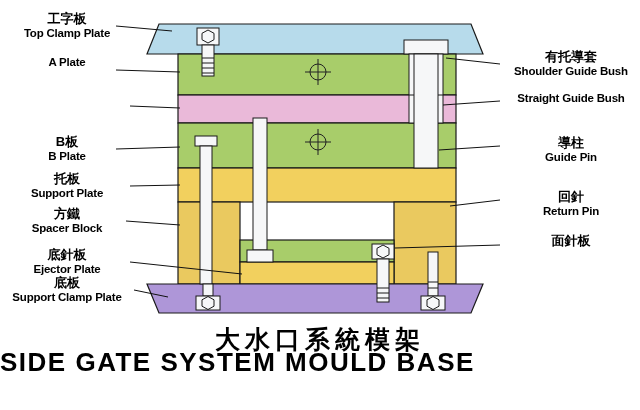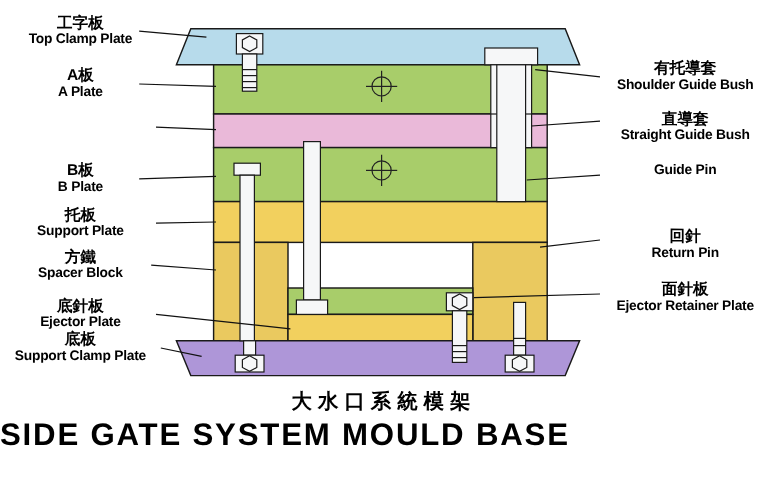--- a/index.html
+++ b/index.html
@@ -7,21 +7,21 @@
     position:relative;width:640px;height:410px;background:#fff;overflow:hidden;
     font-family:"Liberation Sans", sans-serif;color:#000;
   }
   svg{position:absolute;left:0;top:0;}
   .lbl{position:absolute;font-weight:bold;line-height:1.12;}
   .lbl .zh{font-size:13px;line-height:15px;}
   .lbl .en{font-size:11.5px;line-height:14px;letter-spacing:-0.2px;white-space:nowrap;}
   .lbl-left{left:2px;width:130px;text-align:center;}
   .lbl-right{left:502px;width:138px;text-align:center;}
   .title-zh{position:absolute;top:323px;left:0;width:640px;text-align:center;
-    font-size:17px;font-weight:bold;letter-spacing:5px;}
+    font-size:25px;font-weight:bold;letter-spacing:5px;}
   .title-en{position:absolute;top:347px;left:0;width:640px;text-align:left;
     font-size:26px;font-weight:bold;letter-spacing:1.5px;white-space:nowrap;}
 </style>
 </head>
 <body>
 
 <div class="stage">
 
   <svg width="640" height="410" viewBox="0 0 640 410">
 
@@ -113,21 +113,20 @@
       <line x1="450" y1="206" x2="500" y2="200"></line>
       <line x1="395" y1="248" x2="500" y2="245"></line>
     </g>
   </svg>
 
   <div class="lbl lbl-left" style="top:11px">
     <div class="zh">工字板</div>
     <div class="en">Top Clamp Plate</div>
   </div>
   <div class="lbl lbl-left" style="top:55px">
-    <div class="zh">A板</div>
     <div class="en">A Plate</div>
   </div>
   <div class="lbl lbl-left" style="top:171px">
     <div class="zh">托板</div>
     <div class="en">Support Plate</div>
   </div>
   <div class="lbl lbl-left" style="top:134px">
     <div class="zh">B板</div>
     <div class="en">B Plate</div>
   </div>
@@ -142,31 +141,30 @@
   <div class="lbl lbl-left" style="top:275px">
     <div class="zh">底板</div>
     <div class="en">Support Clamp Plate</div>
   </div>
 
   <div class="lbl lbl-right" style="top:49px">
     <div class="zh">有托導套</div>
     <div class="en">Shoulder Guide Bush</div>
   </div>
   <div class="lbl lbl-right" style="top:91px">
-    <div class="zh">直導套</div>
     <div class="en">Straight Guide Bush</div>
   </div>
   <div class="lbl lbl-right" style="top:135px">
+    <div class="zh">導柱</div>
     <div class="en">Guide Pin</div>
   </div>
   <div class="lbl lbl-right" style="top:189px">
     <div class="zh">回針</div>
     <div class="en">Return Pin</div>
   </div>
   <div class="lbl lbl-right" style="top:233px">
     <div class="zh">面針板</div>
-    <div class="en">Ejector Retainer Plate</div>
   </div>
 
   <div class="title-zh">大水口系統模架</div>
   <div class="title-en">SIDE GATE SYSTEM MOULD BASE</div>
 
 </div>
 
 </body></html>

